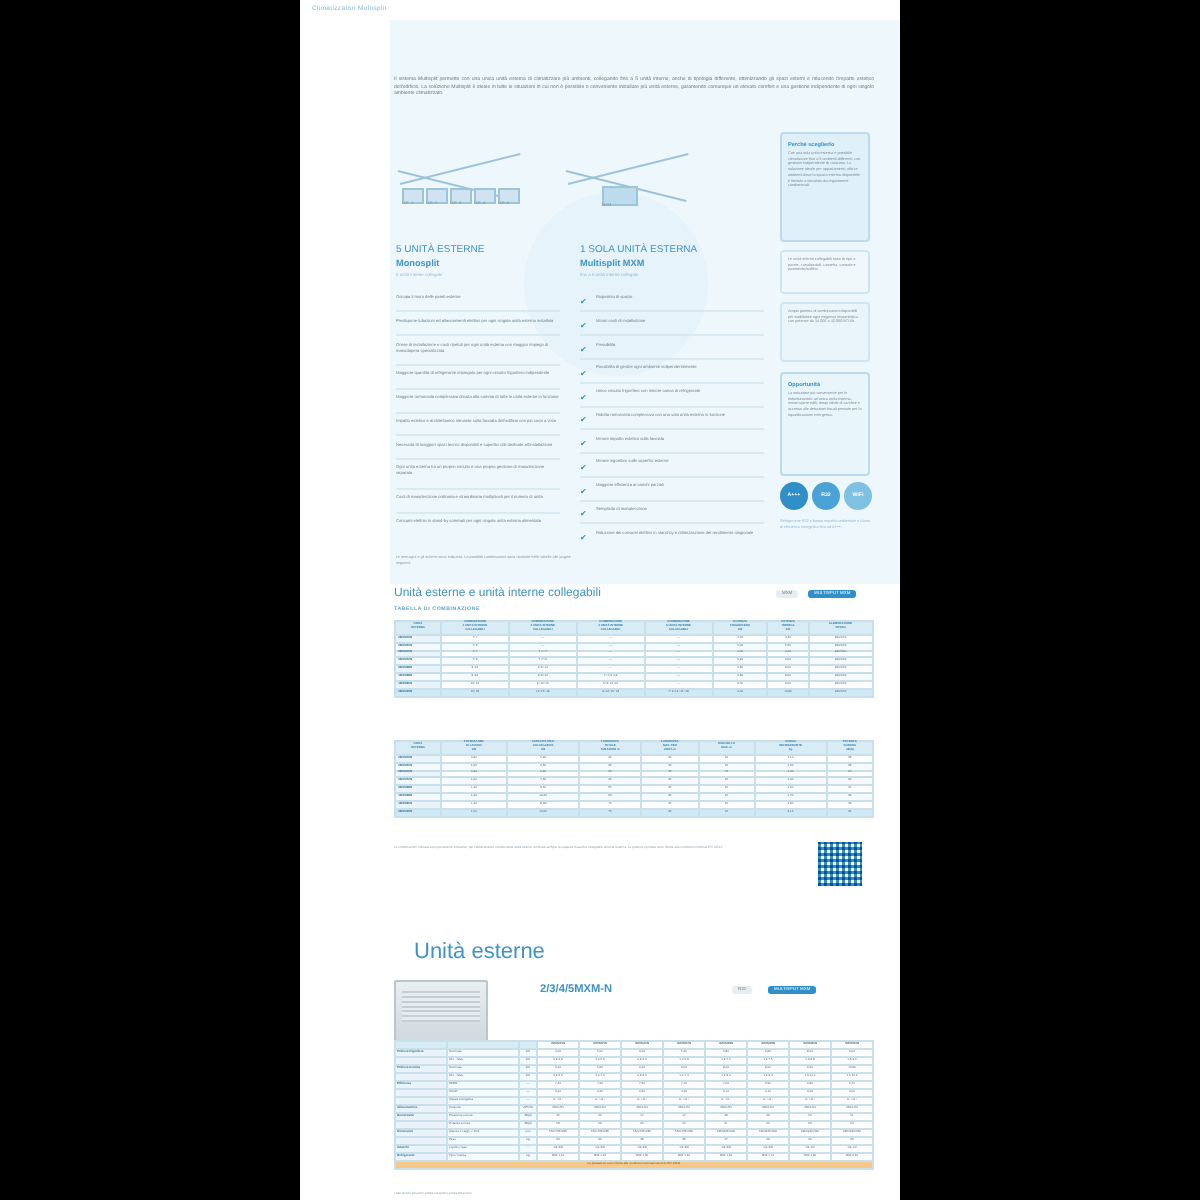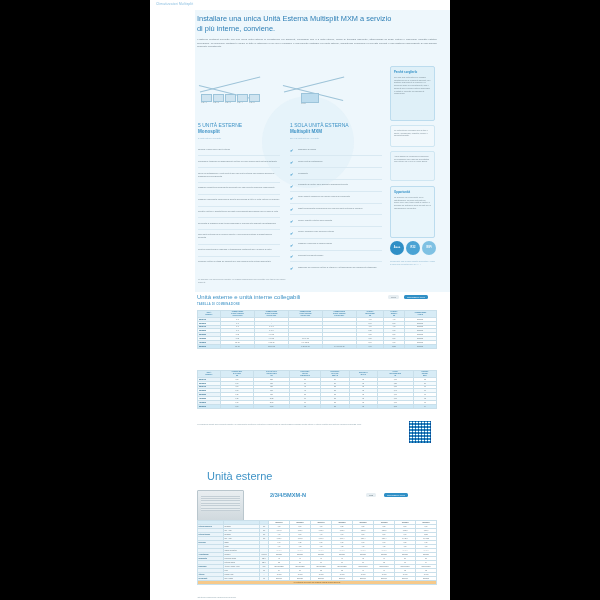--- a/index.html
+++ b/index.html
@@ -99,21 +99,20 @@
   <div class="sheet">
 
     <div class="topbar">
       <div class="crumb">Climatizzatori Multisplit</div>
     </div>
 
     <div class="hero">
       <div class="edge"></div>
       <div class="wm"></div>
 
-      <h1>Installare una unica Unità Esterna Multisplit MXM a servizio di più interne, conviene.</h1>
       <div class="intro">Il sistema Multisplit permette con una unica unità esterna di climatizzare più ambienti, collegando fino a 5 unità interne, anche di tipologia differente, ottimizzando gli spazi esterni e riducendo l'impatto estetico dell'edificio. La soluzione Multisplit è ideale in tutte le situazioni in cui non è possibile o conveniente installare più unità esterne, garantendo comunque un elevato comfort e una gestione indipendente di ogni singolo ambiente climatizzato.</div>
 
       <div class="schem">
         <div class="roofL" style="left:2px;top:30px;width:62px;transform:rotate(-14deg);"></div>
         <div class="roofL" style="left:2px;top:31px;width:62px;transform:rotate(14deg);transform-origin:left;"></div>
         <div class="roofR" style="left:86px;top:30px;width:62px;transform:rotate(-14deg);"></div>
         <div class="roofR" style="left:86px;top:31px;width:62px;transform:rotate(14deg);transform-origin:left;"></div>
 
         <div class="unit" style="left:4px;top:40px;width:9px;height:6px;"></div>
         <div class="unit" style="left:16px;top:40px;width:9px;height:6px;"></div>

